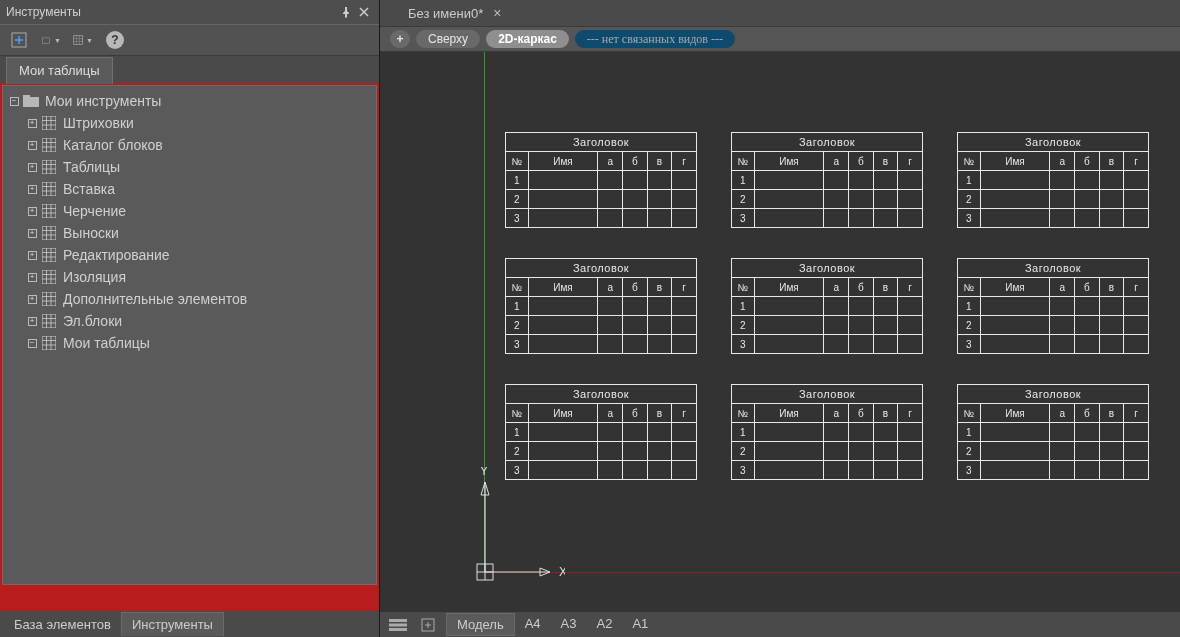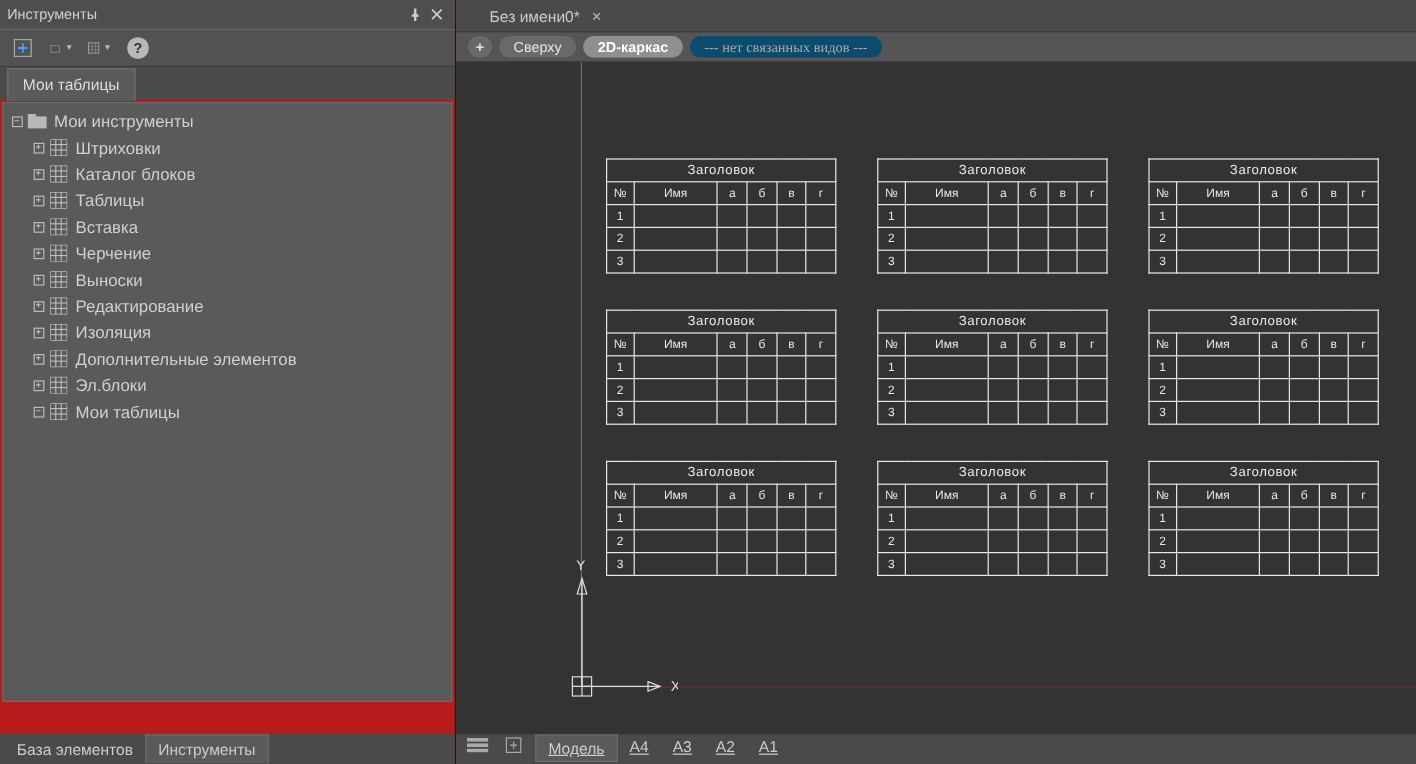--- a/index.html
+++ b/index.html
@@ -225,25 +225,24 @@
 .cad-table .hdr {
   font-size:11px; letter-spacing:0.5px;
 }
 .cad-table .c-num{width:22px;}
 .cad-table .c-name{width:68px;}
 .cad-table .c-s{width:24px;}
 
 .status-bar {
   height:26px;
   background:#4a4a4a;
-  display:flex;align-items:flex-start;
+  display:flex;align-items:center;
   padding:0 6px;
   gap:6px;
   border-top:1px solid #333;
-  text-decoration:underline;
 }
 .status-icon {
   width:24px;height:18px;display:flex;align-items:center;justify-content:center;cursor:pointer;
 }
 .model-tab {
   padding:3px 10px;
   font-size:13px;
   cursor:pointer;
   color:#ccc;
 }

